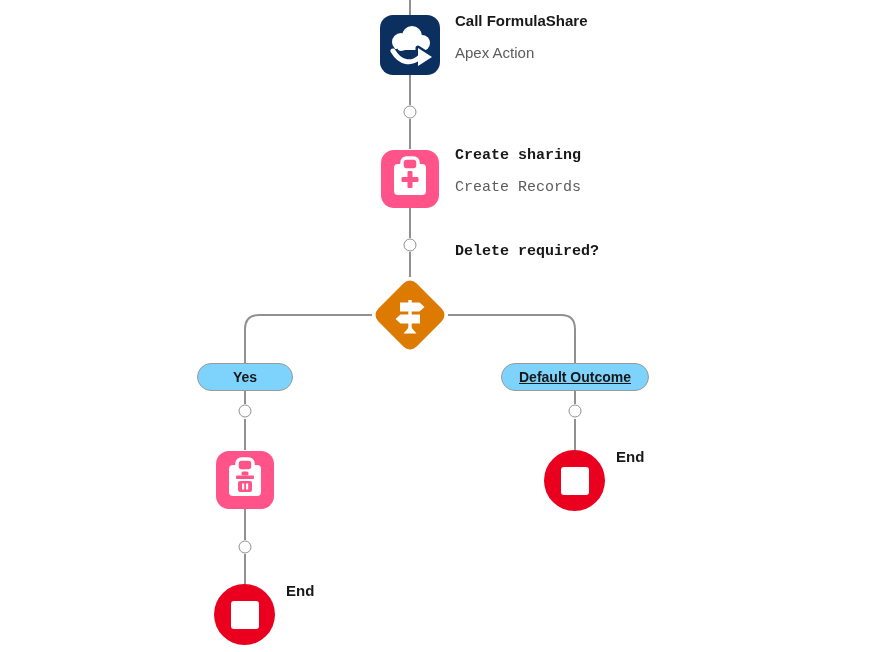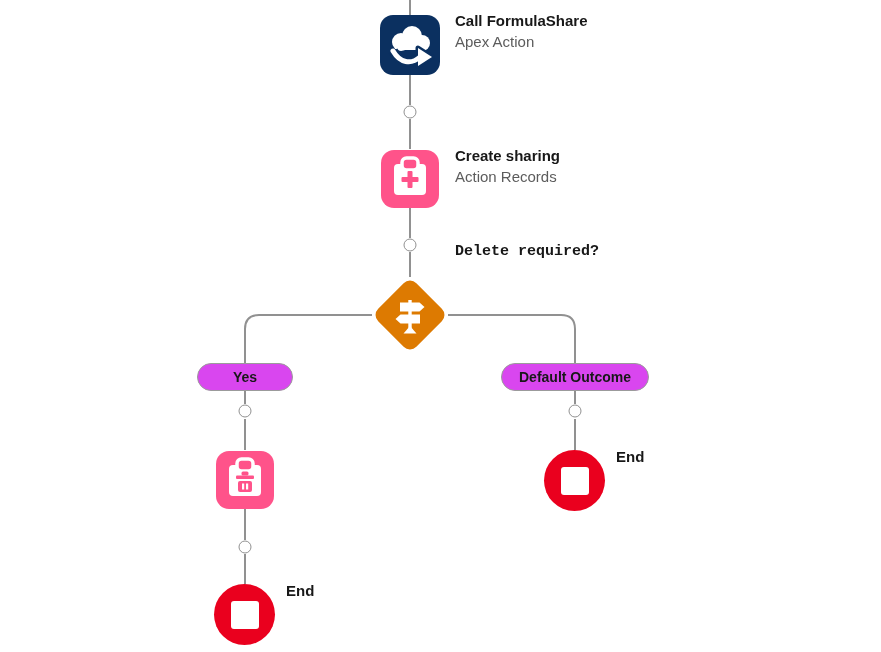--- a/index.html
+++ b/index.html
@@ -48,37 +48,37 @@
     position:absolute;width:61px;height:61px;border-radius:50%;
     background:var(--end-red);display:flex;align-items:center;justify-content:center;
     cursor:pointer;
   }
   .end-right{left:544px;top:450px;}
   .end-bottom{left:214px;top:584px;}
   .stop-square{width:28px;height:28px;background:#ffffff;border-radius:3px;}
 
   .node-label{position:absolute;white-space:nowrap;}
   .node-label .title{font-size:15px;font-weight:700;color:var(--node-title);line-height:20px;}
-  .node-label .subtitle{font-size:15px;font-weight:400;color:var(--node-subtitle);line-height:20px;margin-top:1px;}
+  .node-label .subtitle{font-size:15px;font-weight:400;color:var(--node-subtitle);line-height:20px;margin-top:12px;}
   .label-apex{left:455px;top:11px;}
-  .label-create{left:455px;top:146px;}
+  .label-create{left:455px;top:146px;font-family:Liberation Mono, monospace;}
   .label-decision{left:455px;top:242px;font-family:Liberation Mono, monospace;}
   .label-delete{left:286px;top:447px;}
   .label-end-right{left:616px;top:447px;}
   .label-end-bottom{left:286px;top:581px;}
 
   .branch-pill{
     position:absolute;height:28px;min-width:96px;padding:0 17px;
     display:inline-flex;align-items:center;justify-content:center;
-    background:#d946ef;border:1.5px solid var(--pill-border);border-radius:14px;
+    background:#7dd3fc;border:1.5px solid var(--pill-border);border-radius:14px;
     font-size:14px;font-weight:700;color:var(--node-title);
     transform:translateX(-50%);white-space:nowrap;
   }
   .pill-yes{left:245px;top:363px;}
-  .pill-default{left:575px;top:363px;}
+  .pill-default{left:575px;top:363px;text-decoration:underline;}
 </style>
 </head>
 <body>
 
 <div class="canvas">
 
   <svg class="connectors" width="881" height="652" aria-hidden="true">
     <path d="M410 0 V15"></path>
     <path d="M410 75 V105"></path>
     <path d="M410 119 V149"></path>
@@ -122,21 +122,21 @@
   <div class="node-icon node-create">
     <svg width="58" height="58" viewBox="0 0 58 58" aria-hidden="true">
       <rect x="13" y="14" width="32" height="31" rx="4" fill="#ffffff"></rect>
       <rect x="21" y="8" width="16" height="12" rx="4.5" fill="var(--record-pink)" stroke="#ffffff" stroke-width="3.5"></rect>
       <rect x="20.5" y="27" width="17" height="5" rx="1" fill="var(--record-pink)"></rect>
       <rect x="26.5" y="21" width="5" height="17" rx="1" fill="var(--record-pink)"></rect>
     </svg>
   </div>
   <div class="node-label label-create">
     <div class="title">Create sharing</div>
-    <div class="subtitle">Action Records</div>
+    <div class="subtitle">Create Records</div>
   </div>
 
   <div class="decision-wrap">
     <div class="diamond-shape"></div>
     <svg class="decision-glyph" width="40" height="40" viewBox="0 0 40 40" aria-hidden="true">
       <g fill="#ffffff">
         <rect x="18.3" y="5" width="3.4" height="28"></rect>
         <polygon points="10,7.5 29.5,7.5 34.5,12 29.5,16.5 10,16.5"></polygon>
         <polygon points="30,19.5 10.5,19.5 5.5,24 10.5,28.5 30,28.5"></polygon>
         <polygon points="20,31 13.5,38.5 26.5,38.5"></polygon>

